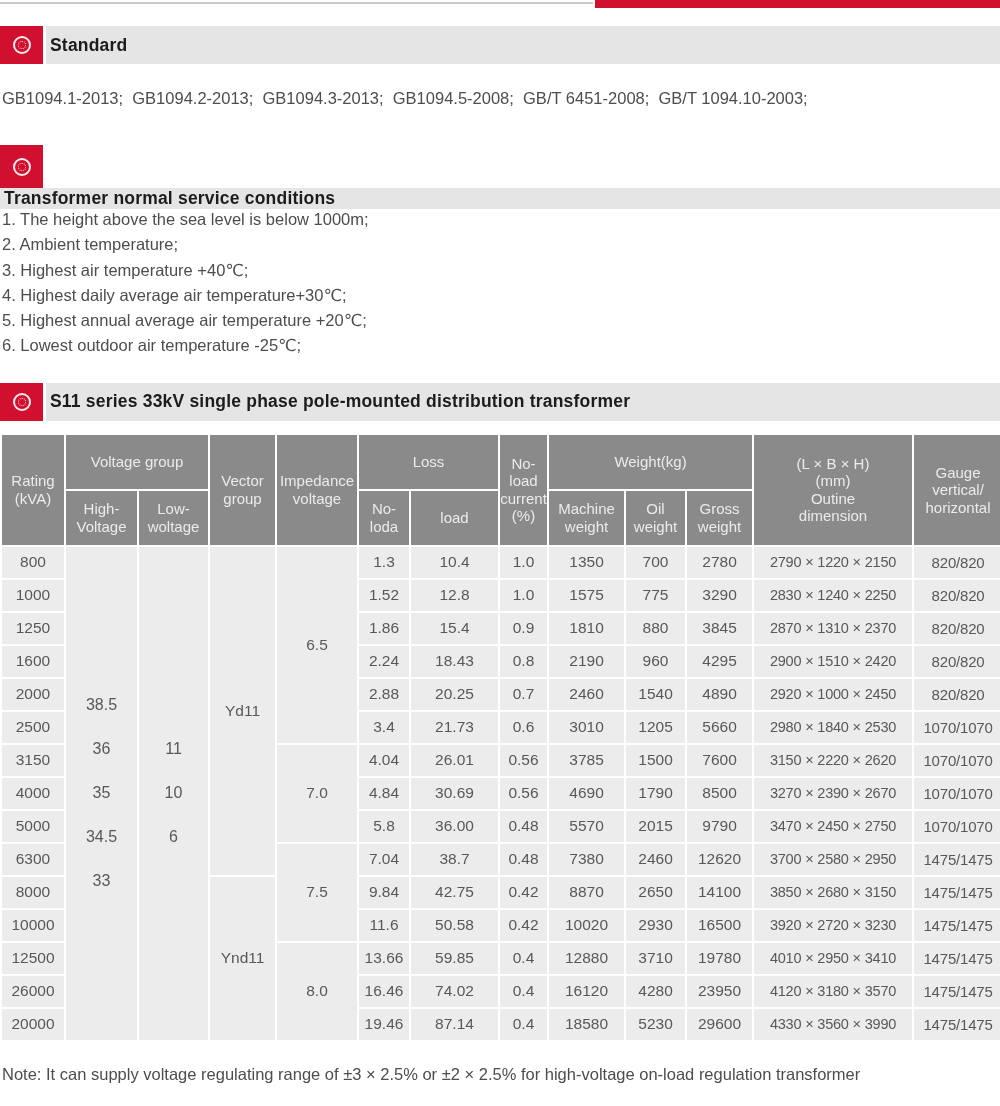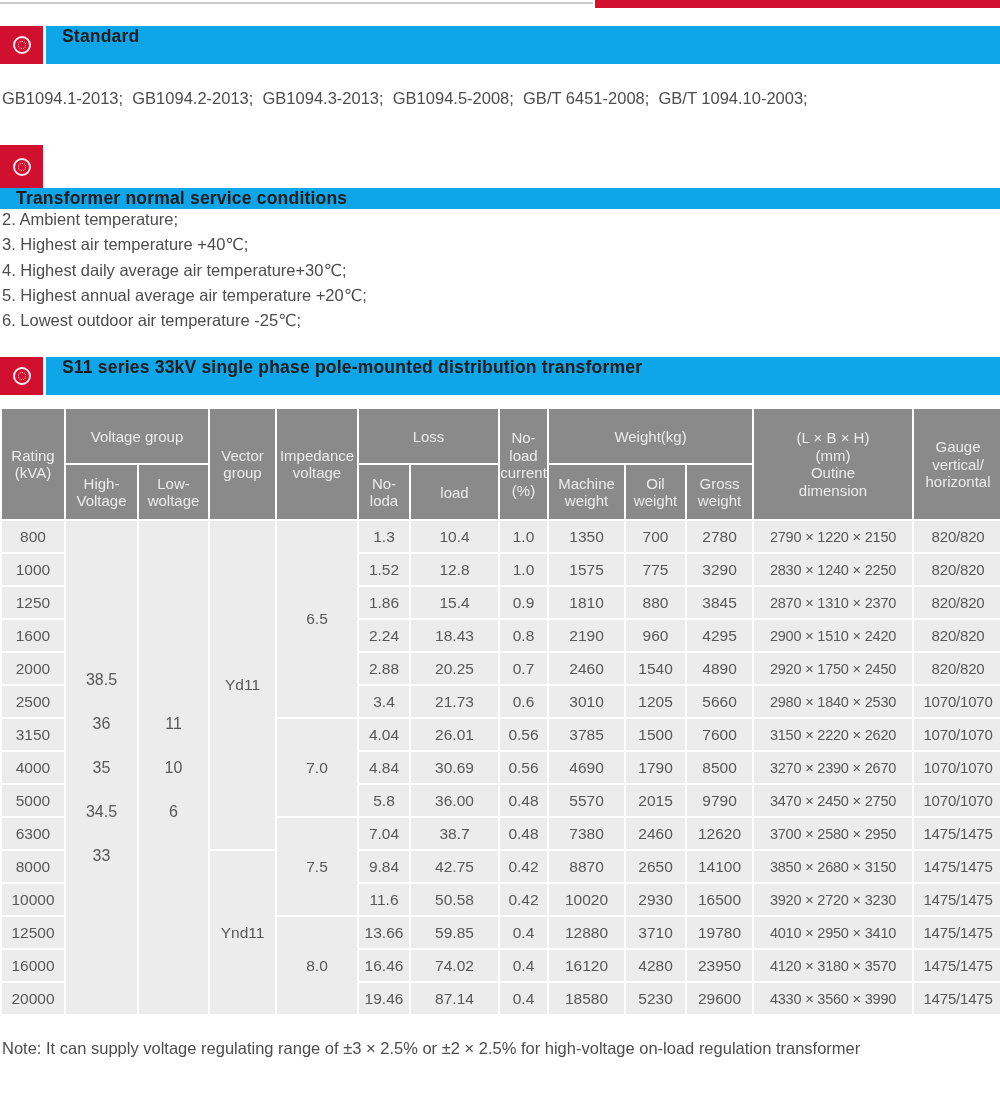--- a/index.html
+++ b/index.html
@@ -22,21 +22,21 @@
     display:flex;align-items:center;justify-content:center;margin-right:3px;
   }
   .bullet .ring{
     width:18px;height:18px;border:2px solid rgba(255,255,255,.92);border-radius:50%;
     display:flex;align-items:center;justify-content:center;box-sizing:border-box;
   }
   .bullet .ring .inner{
     width:8px;height:8px;border:1.5px dotted rgba(255,255,255,.85);border-radius:50%;box-sizing:border-box;
   }
   .bar-body{
-    flex:1;background:#0ea5e9;display:flex;align-items:flex-start;padding-left:16px;
+    flex:1;background:#e5e5e5;display:flex;align-items:center;padding-left:4px;
   }
   .section-title{
     font-size:17.5px;font-weight:bold;color:#1c1c1c;letter-spacing:.2px;
   }
 
   .standards{margin:22px 4px 0 2px;font-size:16.5px;line-height:25px;color:#4d4d4d;}
   .standards div{white-space:pre-wrap;margin-top:16px;}
 
   .conditions{margin:24px 0 0 2px;font-size:16.5px;line-height:25.3px;color:#4d4d4d;}
 
@@ -90,20 +90,21 @@
   <div class="bullet">
     <span class="ring">
         <span class="inner"></span>
       </span>
   </div>
   <div class="bar-body">
     <span class="section-title">Transformer normal service conditions</span>
   </div>
 </div>
 <div class="conditions" id="conditions-list">
+    <div>1. The height above the sea level is below 1000m;</div>
     <div>2. Ambient temperature;</div>
     <div>3. Highest air temperature +40℃;</div>
     <div>4. Highest daily average air temperature+30℃;</div>
     <div>5. Highest annual average air temperature +20℃;</div>
     <div>6. Lowest outdoor air temperature -25℃;</div>
   </div>
 
 <div class="section-bar bar-table">
   <div class="bullet">
     <span class="ring">
@@ -230,21 +231,21 @@
         <td class="gauge">820/820</td>
       </tr>
       <tr>
         <td>2000</td>
         <td>2.88</td>
         <td>20.25</td>
         <td>0.7</td>
         <td>2460</td>
         <td>1540</td>
         <td>4890</td>
-        <td class="dim">2920 × 1750 × 2450</td>
+        <td class="dim">2920 × 1000 × 2450</td>
         <td class="gauge">820/820</td>
       </tr>
       <tr>
         <td>2500</td>
         <td>3.4</td>
         <td>21.73</td>
         <td>0.6</td>
         <td>3010</td>
         <td>1205</td>
         <td>5660</td>
@@ -326,21 +327,21 @@
         <td>13.66</td>
         <td>59.85</td>
         <td>0.4</td>
         <td>12880</td>
         <td>3710</td>
         <td>19780</td>
         <td class="dim">4010 × 2950 × 3410</td>
         <td class="gauge">1475/1475</td>
       </tr>
       <tr>
-        <td>16000</td>
+        <td>26000</td>
         <td>16.46</td>
         <td>74.02</td>
         <td>0.4</td>
         <td>16120</td>
         <td>4280</td>
         <td>23950</td>
         <td class="dim">4120 × 3180 × 3570</td>
         <td class="gauge">1475/1475</td>
       </tr>
       <tr>

